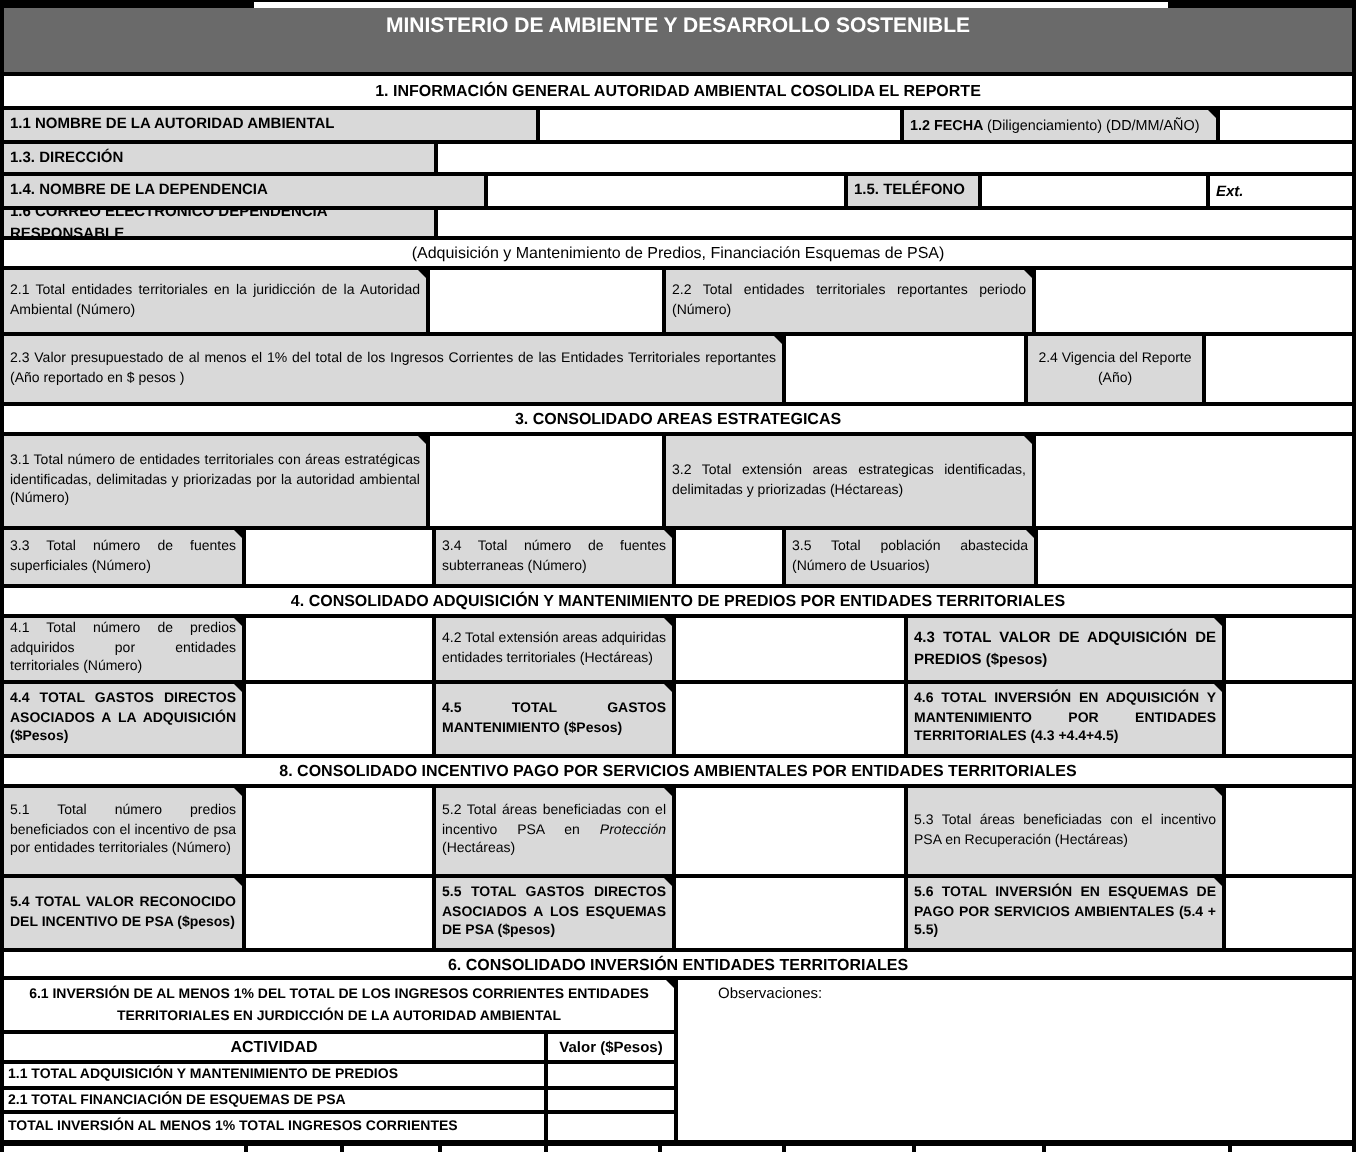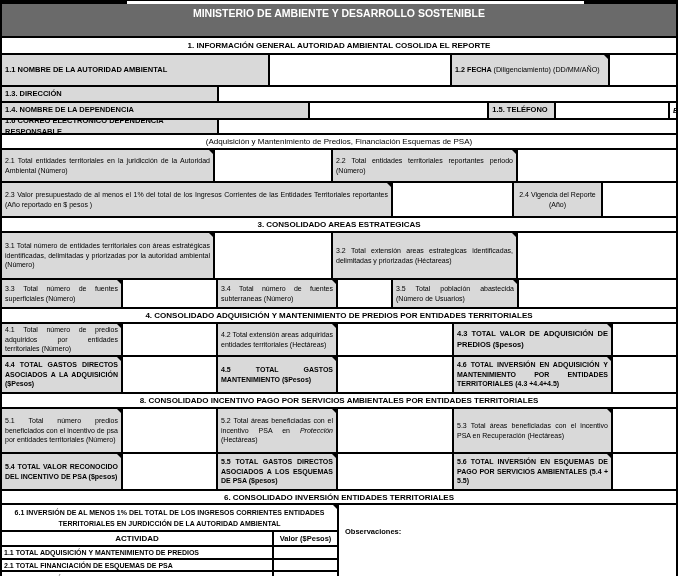--- a/index.html
+++ b/index.html
@@ -45,27 +45,27 @@
       line-height:11px;padding:0 4px;position:relative;background:#fff;}
   .actrow{height:15px;display:flex;border-bottom:2px solid #000;font-weight:bold;}
   .actcell{width:272px;border-right:2px solid #000;display:flex;align-items:center;
       justify-content:center;font-size:8px;}
   .valcell{flex:1;display:flex;align-items:center;justify-content:center;font-size:7.5px;}
   .drow{display:flex;border-bottom:2px solid #000;font-weight:bold;}
   .drow:last-child{border-bottom:none;}
   .dlabel{width:272px;border-right:2px solid #000;display:flex;align-items:center;
       padding:0 2px;font-size:7px;}
   .dval{flex:1;background:#fff;}
-  .obs{flex:1;padding:2px 6px;font-weight:bold;font-size:7.5px;background:#fff;margin-top:20px;}
+  .obs{flex:1;padding:2px 20px;font-weight:normal;font-size:7.5px;background:#fff;}
   
   .ticks{height:6px;border-top:3px solid #000;position:relative;background:#fff;}
   .tick{position:absolute;top:0;width:2px;height:3px;background:#000;}
   
   .h-sec1{height:17px;}
-  .h-r11{height:32px;}
+  .h-r11{height:17px;}
   .h-r13{height:16px;}
   .h-r14{height:17px;}
   .h-r16{height:15px;}
   .h-sec2{height:15px;}
   .h-r21{height:33px;}
   .h-r23{height:35px;}
   .h-sec3{height:15px;}
   .h-r31{height:47px;}
   .h-r33{height:29px;}
   .h-sec4{height:15px;}
@@ -106,21 +106,21 @@
   </div>
 
   <div class="row h-r13">
     <div class="cell gl b" style="width:217px;">
       <span>1.3. DIRECCIÓN</span>
     </div>
     <div class="cell in last" style="flex:1;"></div>
   </div>
 
   <div class="row h-r14">
-    <div class="cell gl b" style="width:308px;">
+    <div class="cell gl b" style="width:242px;">
       <span>1.4. NOMBRE DE LA DEPENDENCIA</span>
     </div>
     <div class="cell in" style="width:180px;"></div>
     <div class="cell gl b" style="width:67px;">
       <span>1.5. TELÉFONO</span>
     </div>
     <div class="cell in" style="width:114px;"></div>
     <div class="cell in last" style="flex:1;font-weight:bold;font-size:7.5px;">
       <span>Ext.</span>
     </div>

